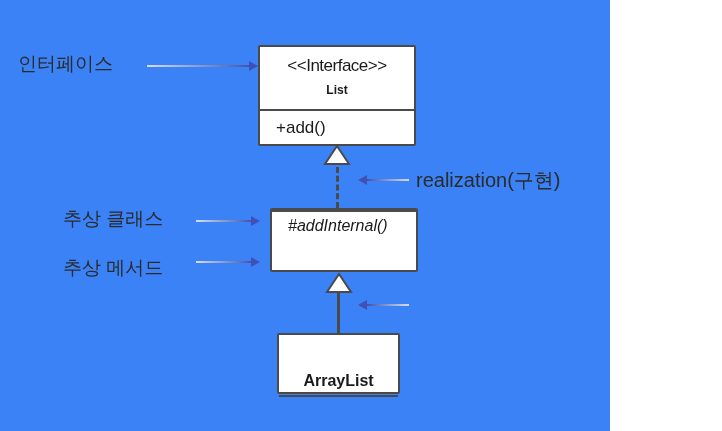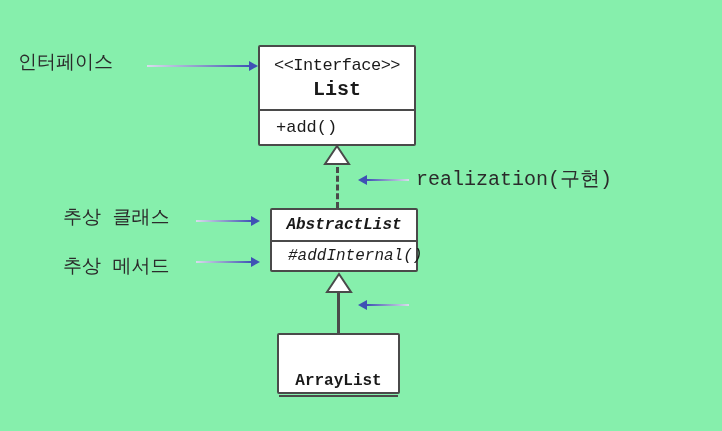--- a/index.html
+++ b/index.html
@@ -2,25 +2,25 @@
 <html><head>
 <meta charset="utf-8">
 <style>
   html, body {
     margin: 0;
     padding: 0;
     background: #ffffff;
   }
   #canvas {
     position: relative;
-    width: 722px;
+    width: 610px;
     height: 431px;
-    background: #86efac;
+    background: #3b82f6;
     overflow: hidden;
-    font-family: Liberation Mono, monospace;
+    font-family: Liberation Sans, sans-serif;
   }
   .uml-box {
     position: absolute;
     box-sizing: border-box;
     border: 2px solid #4a4a4a;
     background: #ffffff;
     border-radius: 2px;
   }
   .compartment {
     box-sizing: border-box;
@@ -49,21 +49,21 @@
     height: 62px;
     flex-direction: column;
     justify-content: center;
   }
   #box-list .stereotype {
     font-size: 17px;
     letter-spacing: -0.5px;
     line-height: 22px;
   }
   #box-list .classname {
-    font-size: 20px;
+    font-size: 12px;
     font-weight: bold;
     line-height: 22px;
     margin-top: 2px;
   }
   #box-list .ops {
     height: 35px;
     font-size: 17px;
   }
 
   
@@ -186,21 +186,20 @@
 
   <div class="anno-label label-en" style="left:416px; top:170px;">realization(구현)</div>
   <div class="anno-line" style="left:196px; top:220px; width:56px;"></div>
   <div class="anno-head right" style="left:251px; top:216px;"></div>
 
   <div class="anno-label label-ko" style="left:63px; top:250px;margin-top:8px;">추상 메서드</div>
   <div class="anno-line" style="left:196px; top:261px; width:56px;"></div>
   <div class="anno-head right" style="left:251px; top:257px;"></div>
 
   <div class="uml-box" id="box-abstract">
-    <div class="compartment head">AbstractList</div>
     <div class="compartment divider ops left-align">#addInternal()</div>
   </div>
 
   <svg style="position:absolute; left:324px; top:272px;" width="30" height="22">
     <polygon points="15,2 27,20 3,20" fill="#ffffff" stroke="#4a4a4a" stroke-width="2"></polygon>
   </svg>
   <div class="uml-line" style="left:337px; top:292px; width:3px; height:41px;"></div>
 
   <div class="anno-head left" style="left:358px; top:300px;"></div>
   <div class="anno-line rev" style="left:367px; top:304px; width:42px;"></div>

